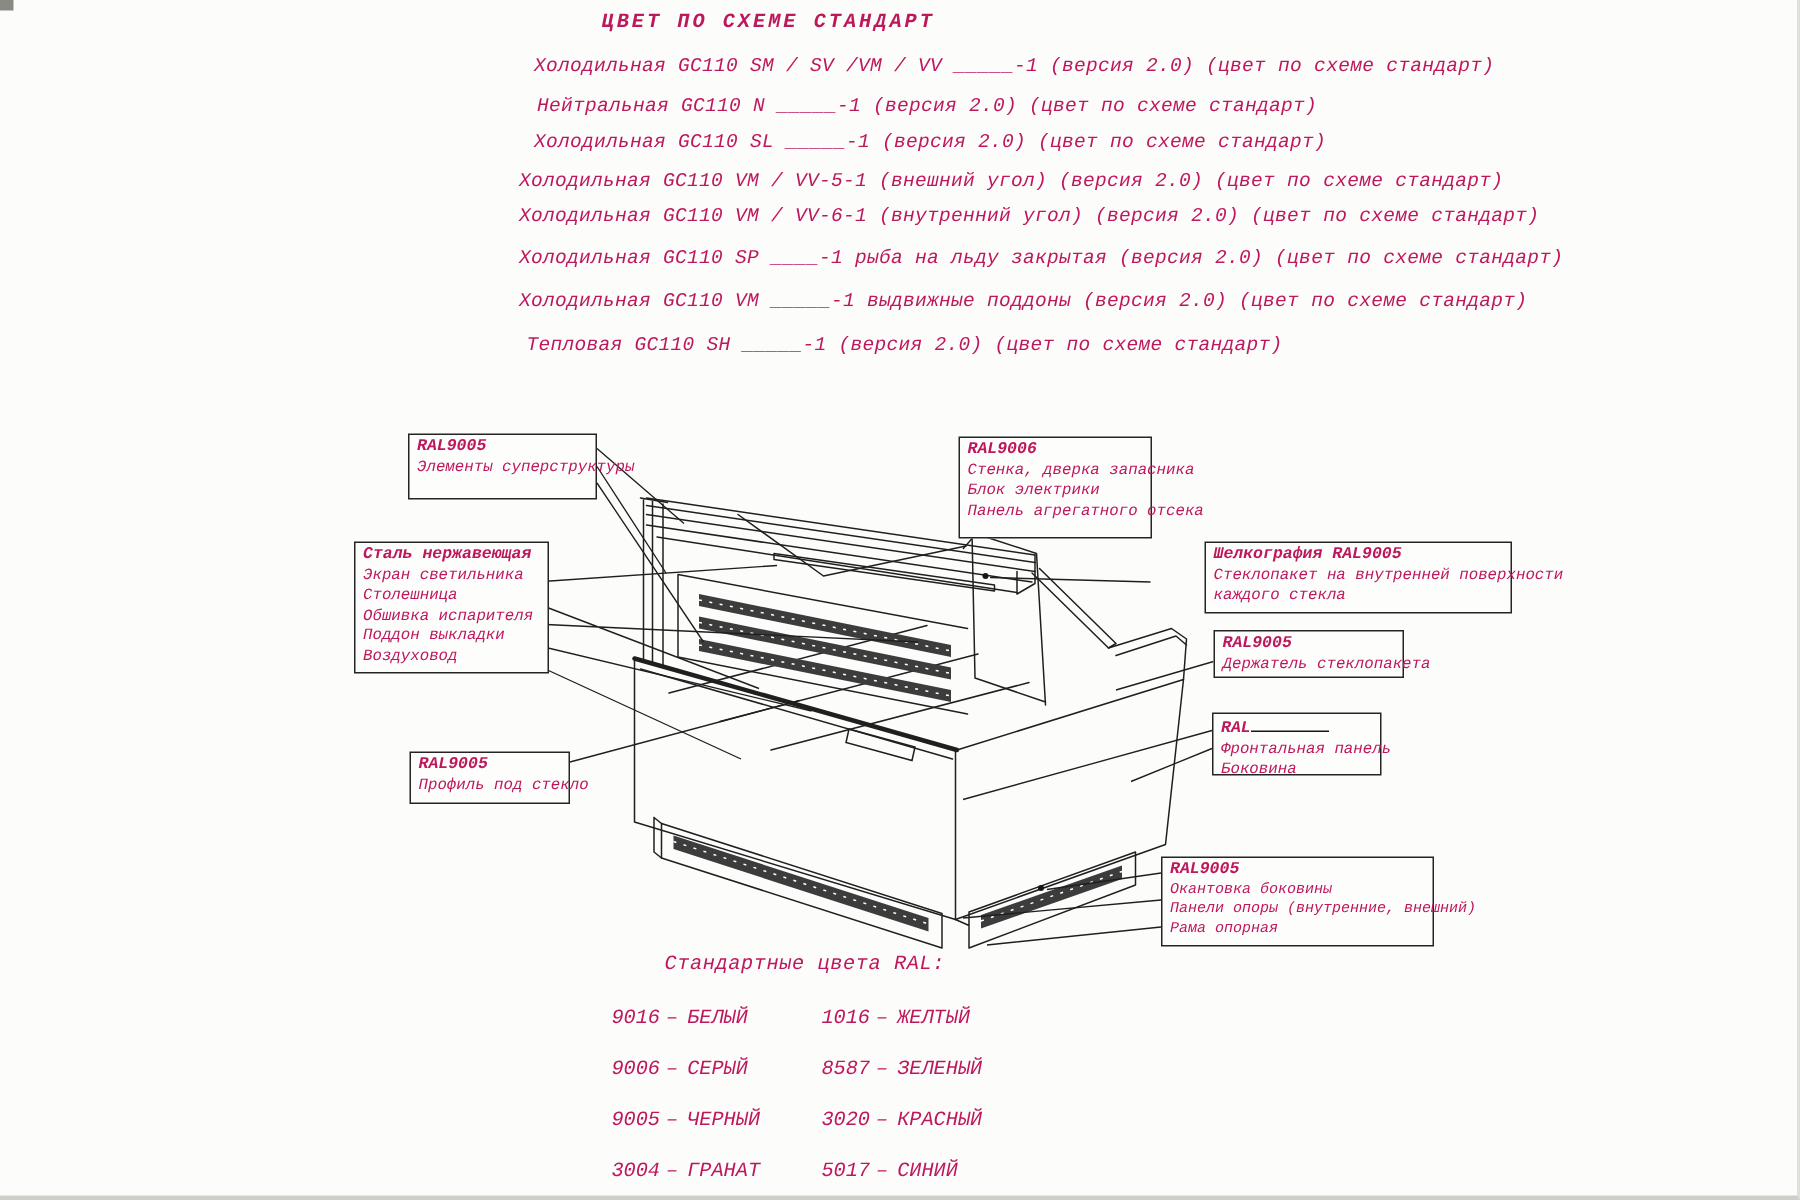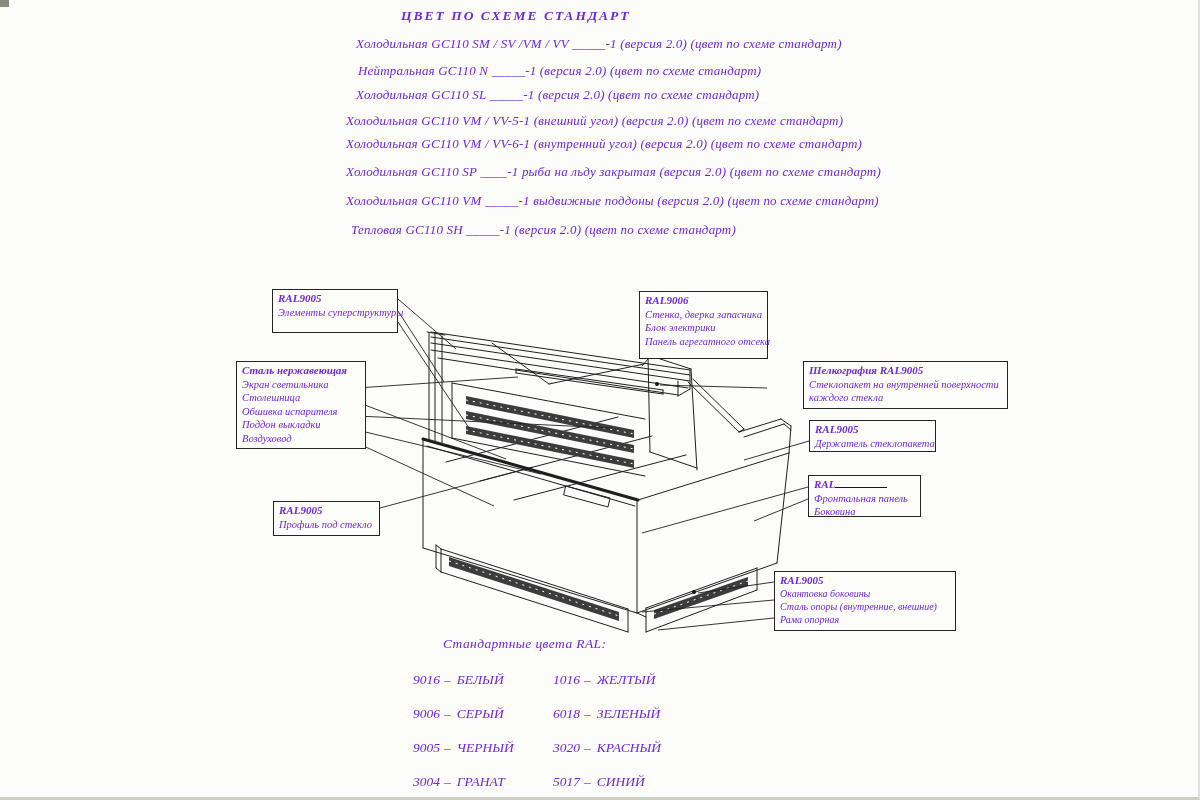--- a/index.html
+++ b/index.html
@@ -1,17 +1,17 @@
 <!DOCTYPE html>
 <html><head>
 <meta charset="utf-8">
 <style>
   html,body{margin:0;padding:0;background:#e9e9e6;}
   .page{position:relative;width:1200px;height:800px;background:#fcfcfb;overflow:hidden;
-        font-family:Liberation Serif, serif;color:#6d28d9;
+        font-family:Liberation Mono, monospace;color:#be185d;
         border-right:2px solid #e0e0db;border-bottom:3px solid #cfcfc9;box-sizing:border-box;padding-left:26px;}
   .hdr-title{position:absolute;left:401px;top:8px;font-size:13.5px;letter-spacing:2px;font-style:italic;font-weight:bold;white-space:nowrap;}
   .model{position:absolute;font-size:13px;white-space:nowrap;font-style:italic;letter-spacing:.2px;}
   svg.draw{position:absolute;left:0;top:0;}
   .co{position:absolute;border:1.3px solid #242424;background:#fdfdfc;padding:2px 5px 3px;
       font-size:10.5px;line-height:13.5px;white-space:nowrap;font-style:italic;box-sizing:border-box;z-index:3;}
   .co .t{font-weight:bold;font-size:11px;}
   .co.small-text{font-size:10px;line-height:13px;}
   .ral-underline{display:inline-block;width:52px;height:9px;border-bottom:1.4px solid #161616;}
   .lg-title{position:absolute;left:443px;top:636px;font-size:13.5px;font-style:italic;letter-spacing:.4px;}
@@ -139,30 +139,30 @@
   </div>
 
   <div class="co" style="left:273px;top:501px;width:107px;height:35px;">
     <div class="t">RAL9005</div>
     <div>Профиль под стекло</div>
   </div>
 
   <div class="co small-text" style="left:774px;top:571px;width:182px;height:60px;">
     <div class="t">RAL9005</div>
     <div>Окантовка боковины</div>
-    <div>Сталь опоры (внутренние, внешние)</div>
+    <div>Панели опоры (внутренние, внешний)</div>
     <div>Рама опорная</div>
   </div>
 
   <div class="lg-title">Стандартные цвета RAL:</div>
   <div class="legend">
     <div><span class="lg-code">9016</span><span class="lg-dash">–</span><span>БЕЛЫЙ</span></div>
     <div><span class="lg-code">1016</span><span class="lg-dash">–</span><span>ЖЕЛТЫЙ</span></div>
     <div><span class="lg-code">9006</span><span class="lg-dash">–</span><span>СЕРЫЙ</span></div>
-    <div><span class="lg-code">6018</span><span class="lg-dash">–</span><span>ЗЕЛЕНЫЙ</span></div>
+    <div><span class="lg-code">8587</span><span class="lg-dash">–</span><span>ЗЕЛЕНЫЙ</span></div>
     <div><span class="lg-code">9005</span><span class="lg-dash">–</span><span>ЧЕРНЫЙ</span></div>
     <div><span class="lg-code">3020</span><span class="lg-dash">–</span><span>КРАСНЫЙ</span></div>
     <div><span class="lg-code">3004</span><span class="lg-dash">–</span><span>ГРАНАТ</span></div>
     <div><span class="lg-code">5017</span><span class="lg-dash">–</span><span>СИНИЙ</span></div>
     <div><span class="lg-code">7024</span><span class="lg-dash">–</span><span>ГРАФИТОВЫЙ</span></div>
     <div><span class="lg-code">1015</span><span class="lg-dash">–</span><span>БЕЖЕВЫЙ</span></div>
   </div>
 
 </div>
 

